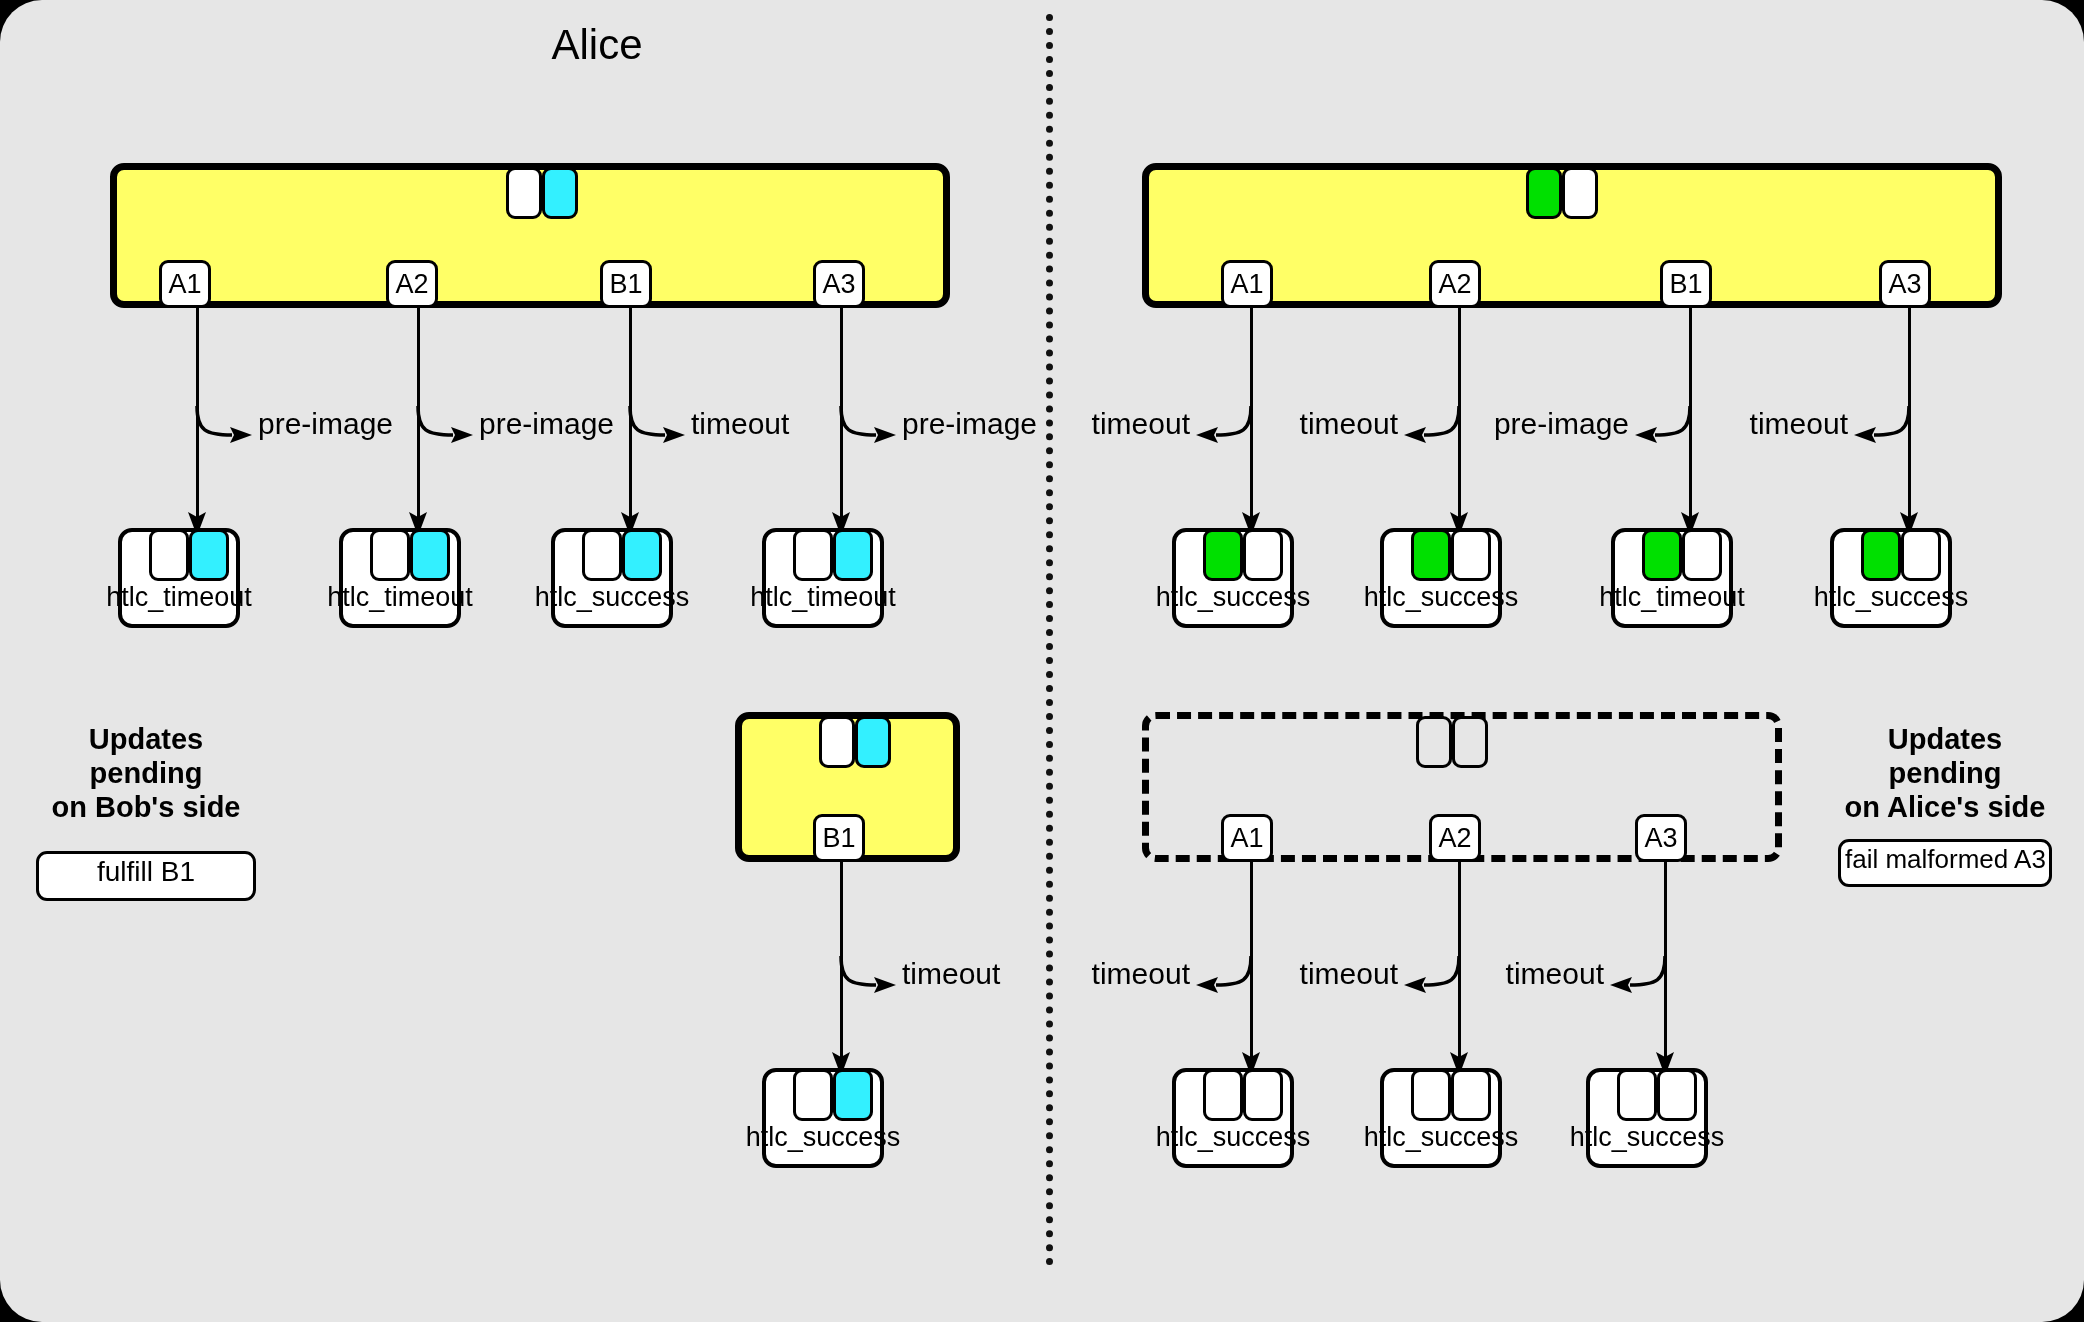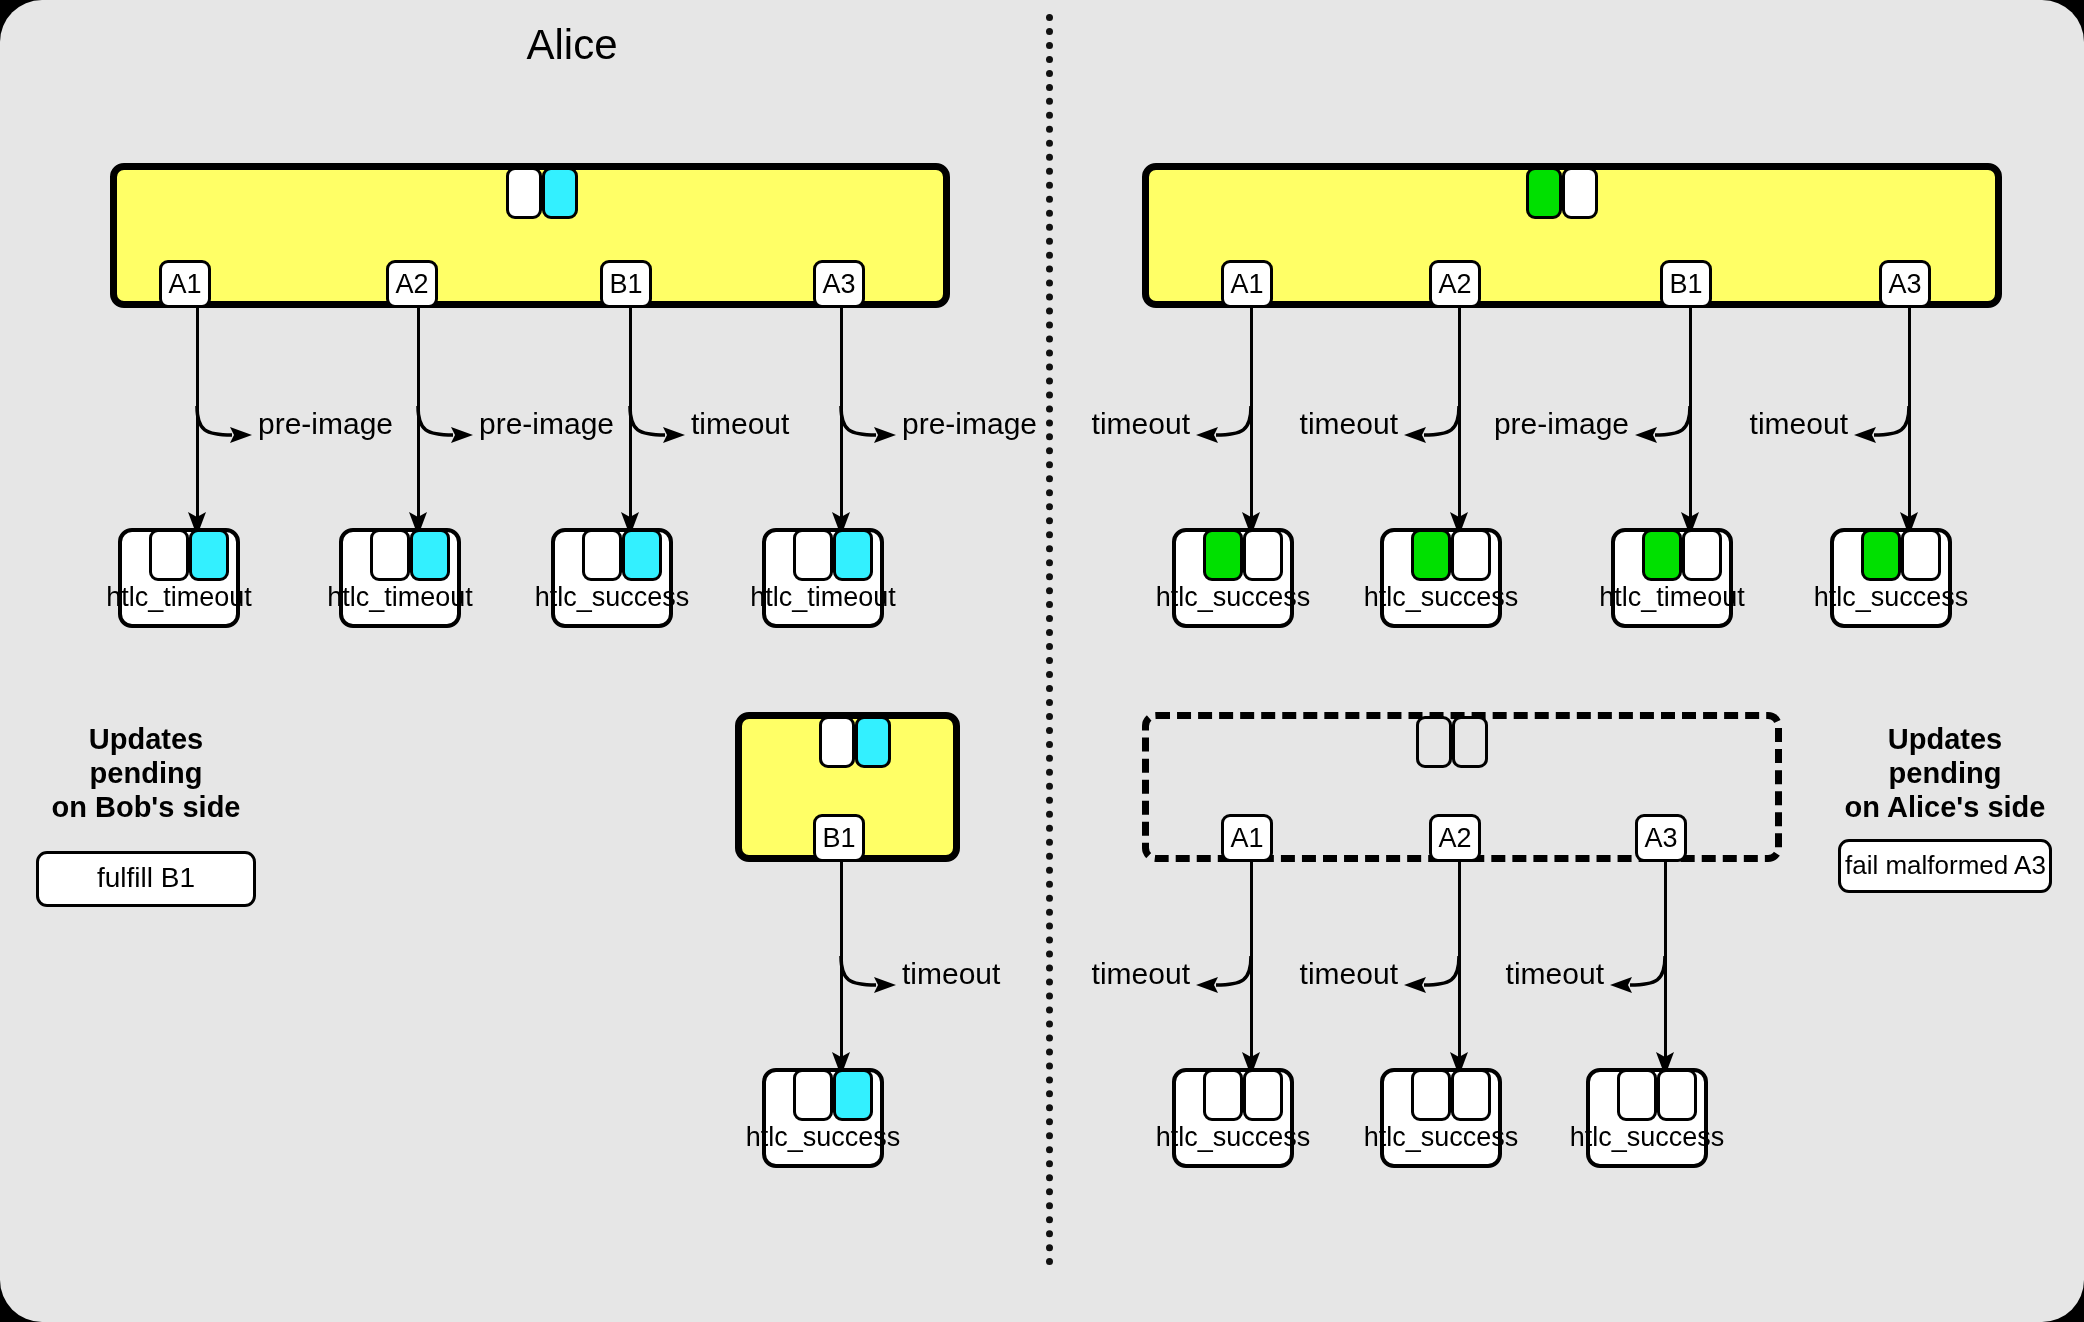--- a/index.html
+++ b/index.html
@@ -125,32 +125,32 @@
     line-height:1.18;
     white-space:pre-line;
   }
   .pending-item{
     margin-top:14px;
     background:#fff;
     border:3px solid #000;
     border-radius:11px;
     font-size:28px;
     text-align:center;
-    padding:10px 12px 12px;
+    padding:4px 12px 12px;
     line-height:1;
     white-space:nowrap;
     box-sizing:border-box;
   }
 </style>
 </head>
 <body>
 
 <div id="canvas">
 
-  <div class="abs party-title" style="left:440px;top:24px;width:264px;">Alice</div>
+  <div class="abs party-title" style="left:465px;top:24px;width:264px;">Alice</div>
 
   <div class="abs divider" style="left:1046px;top:14px;height:1252px;"></div>
 
   <div class="abs commit" id="alice-commit" style="left:110px;top:163px;width:840px;height:145px;">
     <div class="chips" style="left:389px;top:-3px;">
       <div class="chip"></div>
       <div class="chip cyan"></div>
     </div>
   </div>
 

